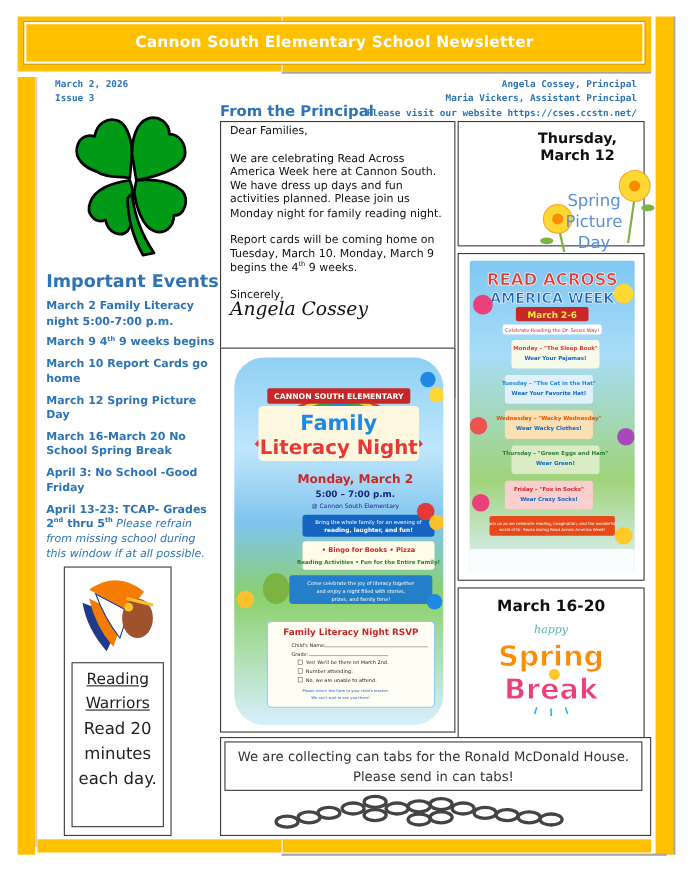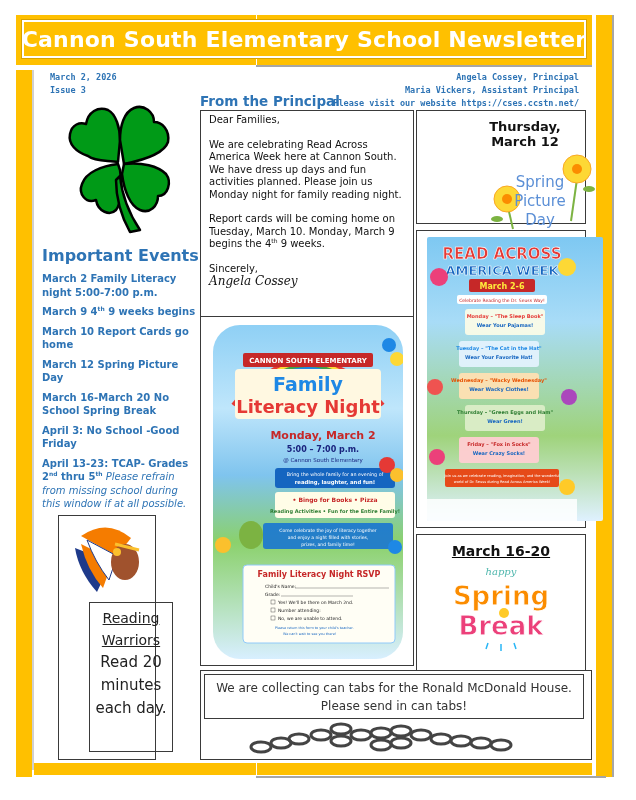--- a/index.html
+++ b/index.html
@@ -10,21 +10,21 @@
     .shadow-line { position: absolute; background: #a6a6a6; }
 
     
     .title-box {
       position: absolute; left: 22px; top: 20px; width: 564px; height: 38px;
       background: #FFC000; border: 2px solid #ffffff; outline: 1px solid #d9a200;
       display: flex; align-items: center; justify-content: center;
     }
     .title-text {
       color: #ffffff; font-family: "DejaVu Sans", sans-serif; font-weight: bold;
-      font-size: 22px; letter-spacing: 0.2px; white-space: nowrap;
+      font-size: 14px; letter-spacing: 0.2px; white-space: nowrap;
     }
 
     .hdr-left { position: absolute; left: 50px; top: 71px; color: #2E74B5; font-size: 8.5px; font-weight: bold; line-height: 13px; font-family: "DejaVu Sans Mono", monospace; }
     .hdr-right { position: absolute; right: 57px; top: 71px; color: #2E74B5; font-size: 8.5px; font-weight: bold; line-height: 13px; text-align: right; font-family: "DejaVu Sans Mono", monospace; }
 
     .principal-heading { position: absolute; left: 200px; top: 93px; color: #2E74B5; font-weight: bold; font-size: 13.5px; }
 
     
     .shamrock { position: absolute; left: 58px; top: 100px; width: 120px; height: 140px; }
 
@@ -33,42 +33,42 @@
     .events { position: absolute; left: 42px; top: 272px; width: 156px; color: #2E74B5; font-size: 10px; font-weight: bold; line-height: 13.5px; }
     .events .ev { margin-bottom: 6px; }
     .events .ev i { font-weight: normal; }
     sup { font-size: 6px; vertical-align: super; line-height: 0; }
 
     
     .box { position: absolute; border: 1.5px solid #3a3a3a; background: #fff; }
 
     .letter { left: 200px; top: 110px; width: 214px; height: 252px; padding: 3px 8px; font-size: 10px; line-height: 12.5px; color: #111; font-family: "DejaVu Sans", sans-serif; }
     .letter p { margin-bottom: 12px; }
-    .letter .sig { font-family: "DejaVu Serif", serif; font-style: italic; font-size: 12px; }
+    .letter .sig { font-family: "DejaVu Serif", serif; font-style: italic; font-size: 17px; }
 
     .thursday { left: 416px; top: 110px; width: 170px; height: 114px; text-align: center; padding-left: 48px; }
     .thursday .hd { font-weight: bold; font-size: 13px; margin-top: 8px; color: #111; }
 
     .raw { left: 416px; top: 230px; width: 170px; height: 298px; }
-    .raw-img { position: absolute; left: 10px; top: 6px; width: 176px; height: 284px; border-radius: 2px; overflow: hidden;
+    .raw-img { position: absolute; left: 10px; top: 6px; width: 150px; height: 284px; border-radius: 2px; overflow: hidden;
       background: linear-gradient(180deg, #7ec8f2 0%, #a8dcf7 30%, #9fd37b 70%, #dff1ff 100%); }
 
     .fln { left: 200px; top: 316px; width: 214px; height: 350px; }
     .fln-img { position: absolute; left: 12px; top: 8px; width: 190px; height: 334px; overflow: hidden;
       background: linear-gradient(180deg, #8fd0f5 0%, #bfe6fb 25%, #7fc4ee 45%, #8bd16c 65%, #d8efff 100%); border-radius: 27px; }
 
-    .spring { left: 416px; top: 534px; width: 170px; height: 163px; text-align: center; text-decoration: underline; }
+    .spring { left: 416px; top: 534px; width: 170px; height: 163px; text-align: center; }
     .spring .hd { font-weight: bold; font-size: 14px; margin-top: 8px; color: #111; }
 
     .cantabs { left: 200px; top: 670px; width: 392px; height: 90px; }
     .cantabs-inner { position: absolute; left: 3px; top: 3px; width: 380px; height: 45px; border: 1.5px solid #3a3a3a;
       text-align: center; font-size: 12px; line-height: 18px; color: #333; padding-top: 4px; font-family: "DejaVu Sans", sans-serif; }
 
     .warriors { left: 58px; top: 515px; width: 98px; height: 245px; }
-    .warriors-inner { position: absolute; left: 6px; top: 86px; width: 84px; height: 150px; border: 1.5px solid #3a3a3a; text-align: center; color: #222; font-family: "DejaVu Sans", sans-serif; margin-left: 24px; }
+    .warriors-inner { position: absolute; left: 6px; top: 86px; width: 84px; height: 150px; border: 1.5px solid #3a3a3a; text-align: center; color: #222; font-family: "DejaVu Sans", sans-serif; }
     .warriors-inner .t1 { font-size: 14px; text-decoration: underline; margin-top: 4px; line-height: 22px; }
     .warriors-inner .t2 { font-size: 15px; line-height: 23px; }
   </style>
 </head>
 <body>
 
 <div class="gold" style="left:16px;top:15px;width:576px;height:50px;"></div>
 <div class="shadow-line" style="left:256px;top:15px;width:1px;height:50px;background:#ffffff;"></div>
 <div class="shadow-line" style="left:256px;top:65px;width:336px;height:2px;"></div>
 <div class="gold" style="left:596px;top:15px;width:16px;height:762px;"></div>

